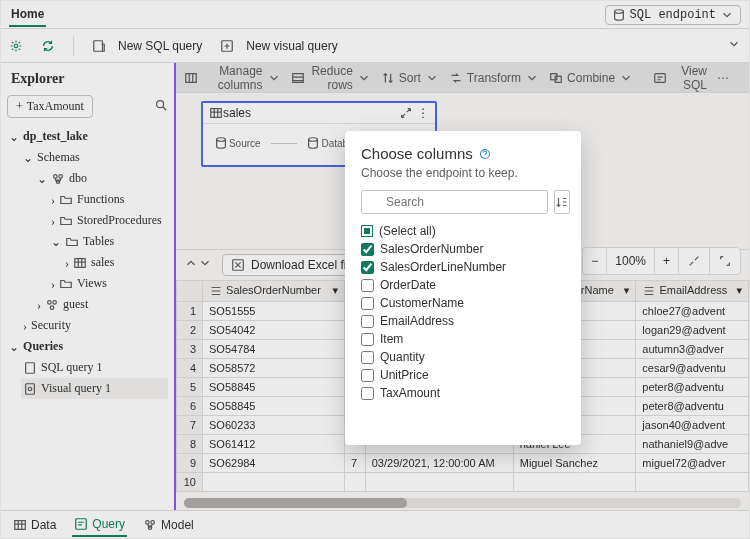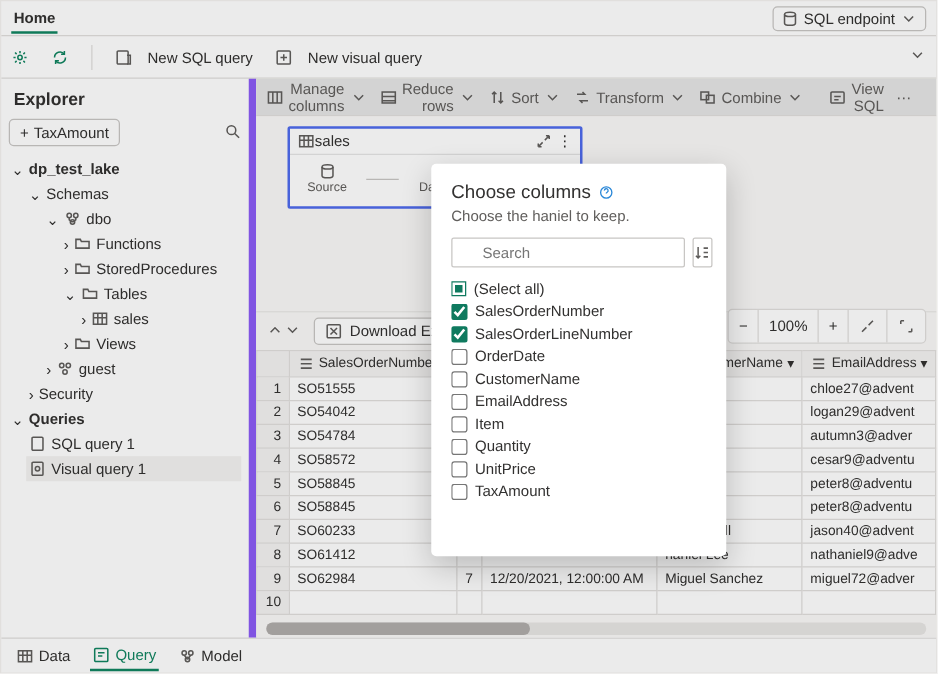--- a/index.html
+++ b/index.html
@@ -2,31 +2,31 @@
 <html><head>
 <meta charset="utf-8">
 <style>
   * { box-sizing: border-box; }
   html, body { margin: 0; padding: 0; font-family: "Segoe UI", Arial, sans-serif; font-size: 12px; color: #323130; background: #fff; }
   #app { width: 750px; height: 539px; position: relative; border: 1px solid #e1dfdd; }
 
   
   .topbar { height: 28px; display: flex; align-items: center; border-bottom: 1px solid #e1dfdd; padding: 0 8px; justify-content: space-between; }
   .tab-home { padding: 4px 2px; border-bottom: 2px solid #118561; font-weight: 600; }
-  .endpoint-select { border: 1px solid #c8c6c4; border-radius: 4px; padding: 2px 6px; display: flex; align-items: center; gap: 4px; cursor: pointer; }
+  .endpoint-select { border: 1px solid #c8c6c4; border-radius: 4px; padding: 2px 6px; display: flex; align-items: center; gap: 4px; cursor: pointer; font-family: Liberation Mono, monospace; }
 
   
   .toolbar { height: 34px; display: flex; align-items: center; padding: 0 8px; gap: 18px; border-bottom: 1px solid #e1dfdd; }
   .tool-btn { display: flex; gap: 12px; cursor: pointer; }
   .tool-sep { width: 1px; height: 20px; background: #e1dfdd; }
   .toolbar-right-toggle { margin-left: auto; }
 
   
   .main { display: flex; height: calc(100% - 28px - 34px - 28px); }
-  .explorer { width: 204px; border-right: 6px solid #8b5cf6; padding: 8px 6px; overflow: hidden; }
+  .explorer { width: 175px; border-right: 2px solid #8b5cf6; padding: 8px 6px; overflow: hidden; font-family: Liberation Serif, serif; }
   .explorer h3 { margin: 0 0 8px 4px; font-size: 14px; font-weight: 600; }
   .wh-row { display: flex; align-items: center; gap: 6px; margin-bottom: 8px; }
   .wh-btn { border: 1px solid #c8c6c4; border-radius: 4px; padding: 3px 8px; display: flex; align-items: center; gap: 4px; cursor: pointer; }
   .search-icon-btn { margin-left: auto; cursor: pointer; }
   .tree { font-size: 12px; }
   .tree .node { display: flex; align-items: center; gap: 4px; padding: 3px 0 3px 2px; cursor: pointer; white-space: nowrap; }
   .tree .children { padding-left: 14px; }
   .tree .selected { background: #f3f2f1; }
 
   .canvas { flex: 1; display: flex; flex-direction: column; background: #faf9f8; position: relative; }
@@ -36,21 +36,21 @@
   .qtb-grow { flex: 1; }
 
   .design-surface { flex: 1; position: relative; background: #faf9f8; padding: 16px; }
   .sales-node {
     position: absolute; left: 25px; top: 8px; width: 236px; height: 66px;
     border: 2px solid #4f6bed; background: #fff; border-radius: 2px;
   }
   .sales-node-header { display: flex; align-items: center; padding: 3px 6px; border-bottom: 1px solid #e5e5e5; font-size: 12px; }
   .sales-node-header .grow { flex: 1; }
   .sales-node-steps { display: flex; align-items: center; justify-content: space-around; padding: 2px 6px; height: 38px; font-size: 10px; color: #605e5c; }
-  .step { display: flex; flex-direction: column; align-items: center; gap: 1px; }
+  .step { display: flex; flex-direction: row; align-items: center; gap: 1px; }
   .step-line { height: 1px; width: 26px; background: #c8c6c4; }
 
   .zoom-ctrl { position: absolute; right: 8px; top: 154px; background: #fff; border: 1px solid #e1dfdd; border-radius: 4px; display: flex; align-items: center; height: 28px; }
   .zoom-ctrl .cell { padding: 0 8px; height: 100%; display: flex; align-items: center; border-left: 1px solid #e1dfdd; cursor: pointer; }
   .zoom-ctrl .cell:first-child { border-left: none; }
 
   .grid-wrapper { border-top: 1px solid #e1dfdd; }
   .grid-toolbar { height: 30px; display: flex; align-items: center; gap: 10px; padding: 0 8px; background: #faf9f8; font-size: 12px; }
   .download-btn { border: 1px solid #c8c6c4; border-radius: 4px; padding: 3px 8px; display: flex; align-items: center; gap: 6px; cursor: pointer; background: #fff; }
 
@@ -470,21 +470,21 @@
                 <td>SO61412</td>
                 <td></td>
                 <td></td>
                 <td>haniel Lee</td>
                 <td>nathaniel9@adve</td>
               </tr>
               <tr>
                 <td class="rownum">9</td>
                 <td>SO62984</td>
                 <td>7</td>
-                <td>12/20/2021, 12:00:00 AM</td>
+                <td>03/29/2021, 12:00:00 AM</td>
                 <td>Miguel Sanchez</td>
                 <td>miguel72@adver</td>
               </tr>
               <tr>
                 <td class="rownum">10</td>
                 <td></td>
                 <td></td>
                 <td></td>
                 <td></td>
                 <td></td>
@@ -526,21 +526,21 @@
 
   <div class="overlay"></div>
   <div class="modal">
     <h4>
         <span>Choose columns</span>
       <svg class="ic" style="width:12px;height:12px;stroke:#2b88d8;" viewBox="0 0 16 16">
           <circle cx="8" cy="8" r="6"></circle>
           <path d="M6 6a2 2 0 1 1 3 1.7c-.6.4-1 .8-1 1.3M8 12v.01"></path>
         </svg>
     </h4>
-    <div class="sub">Choose the haniel to keep.</div>
+    <div class="sub">Choose the endpoint to keep.</div>
     <div class="search-row">
       <div class="search-wrap">
         <svg class="ic sicon" viewBox="0 0 16 16">
             <circle cx="7" cy="7" r="4"></circle>
             <path d="M10 10l4 4"></path>
           </svg>
         <input class="search-box" placeholder="Search" style="">
       </div>
       <span class="sort-btn">
           <svg class="ic" viewBox="0 0 16 16">

